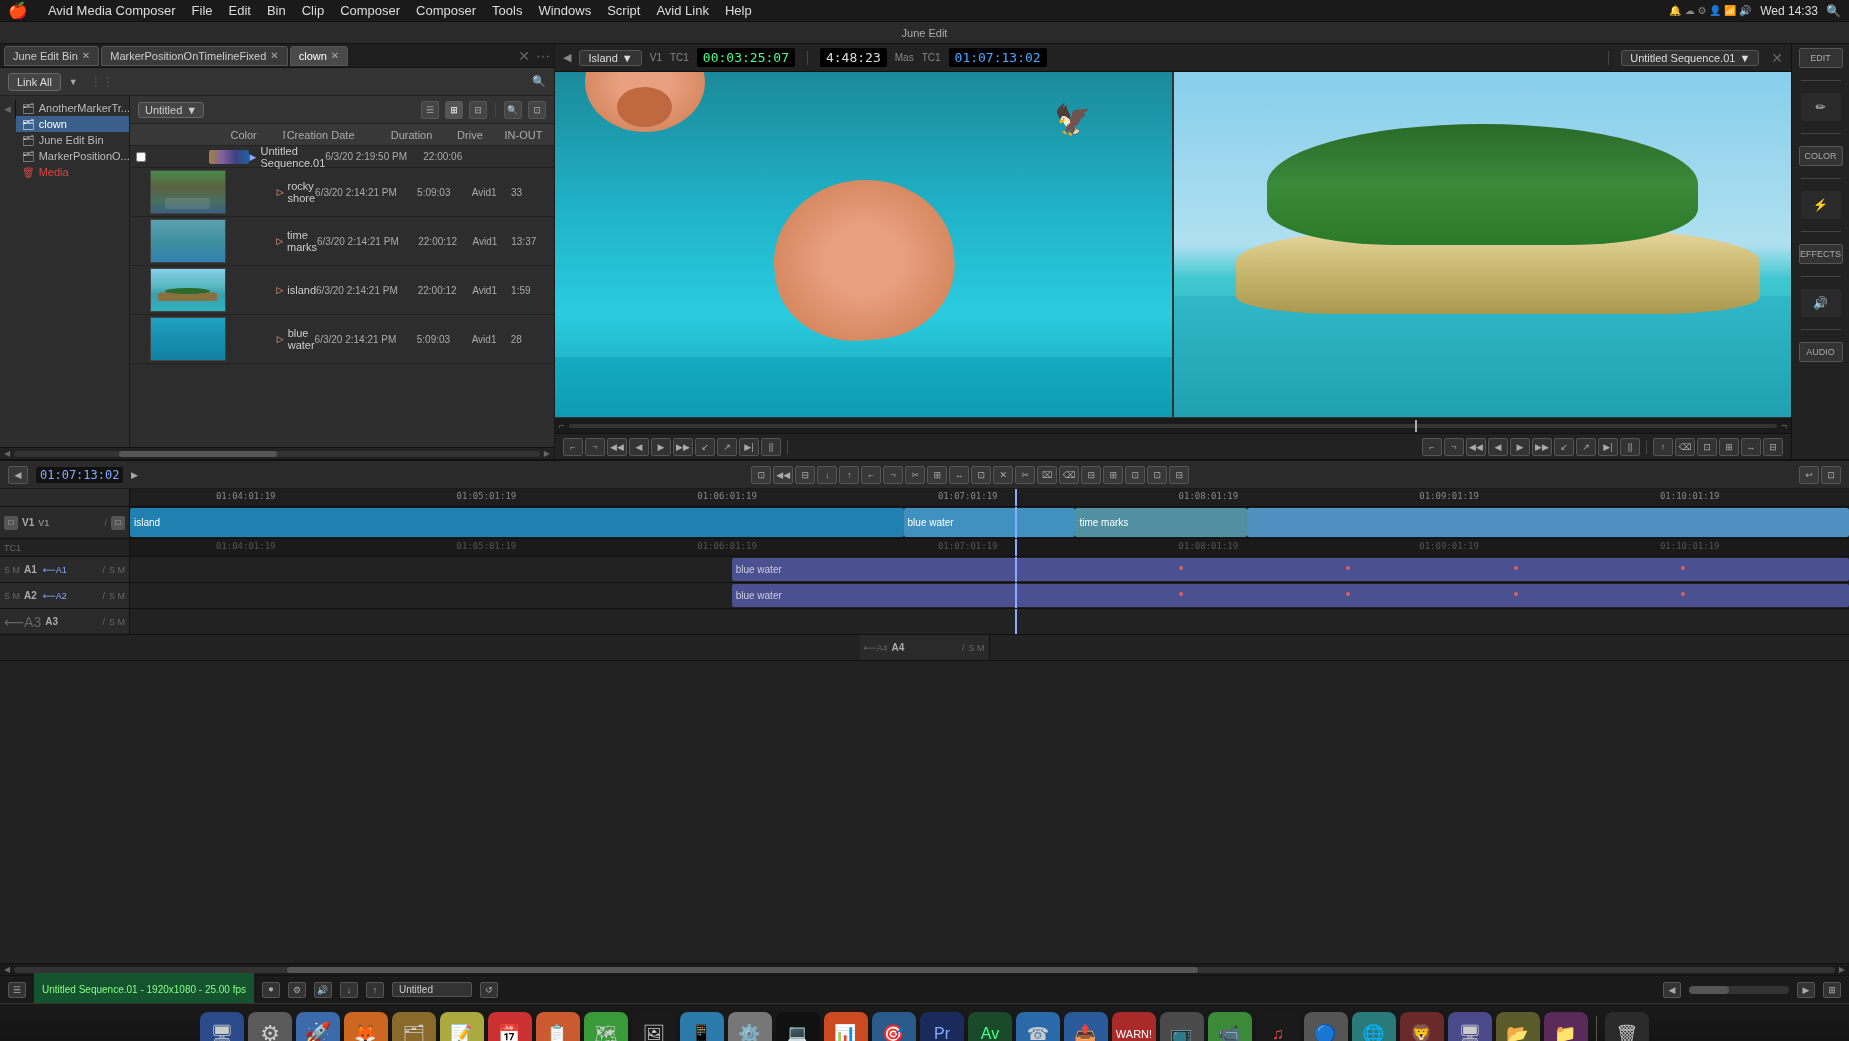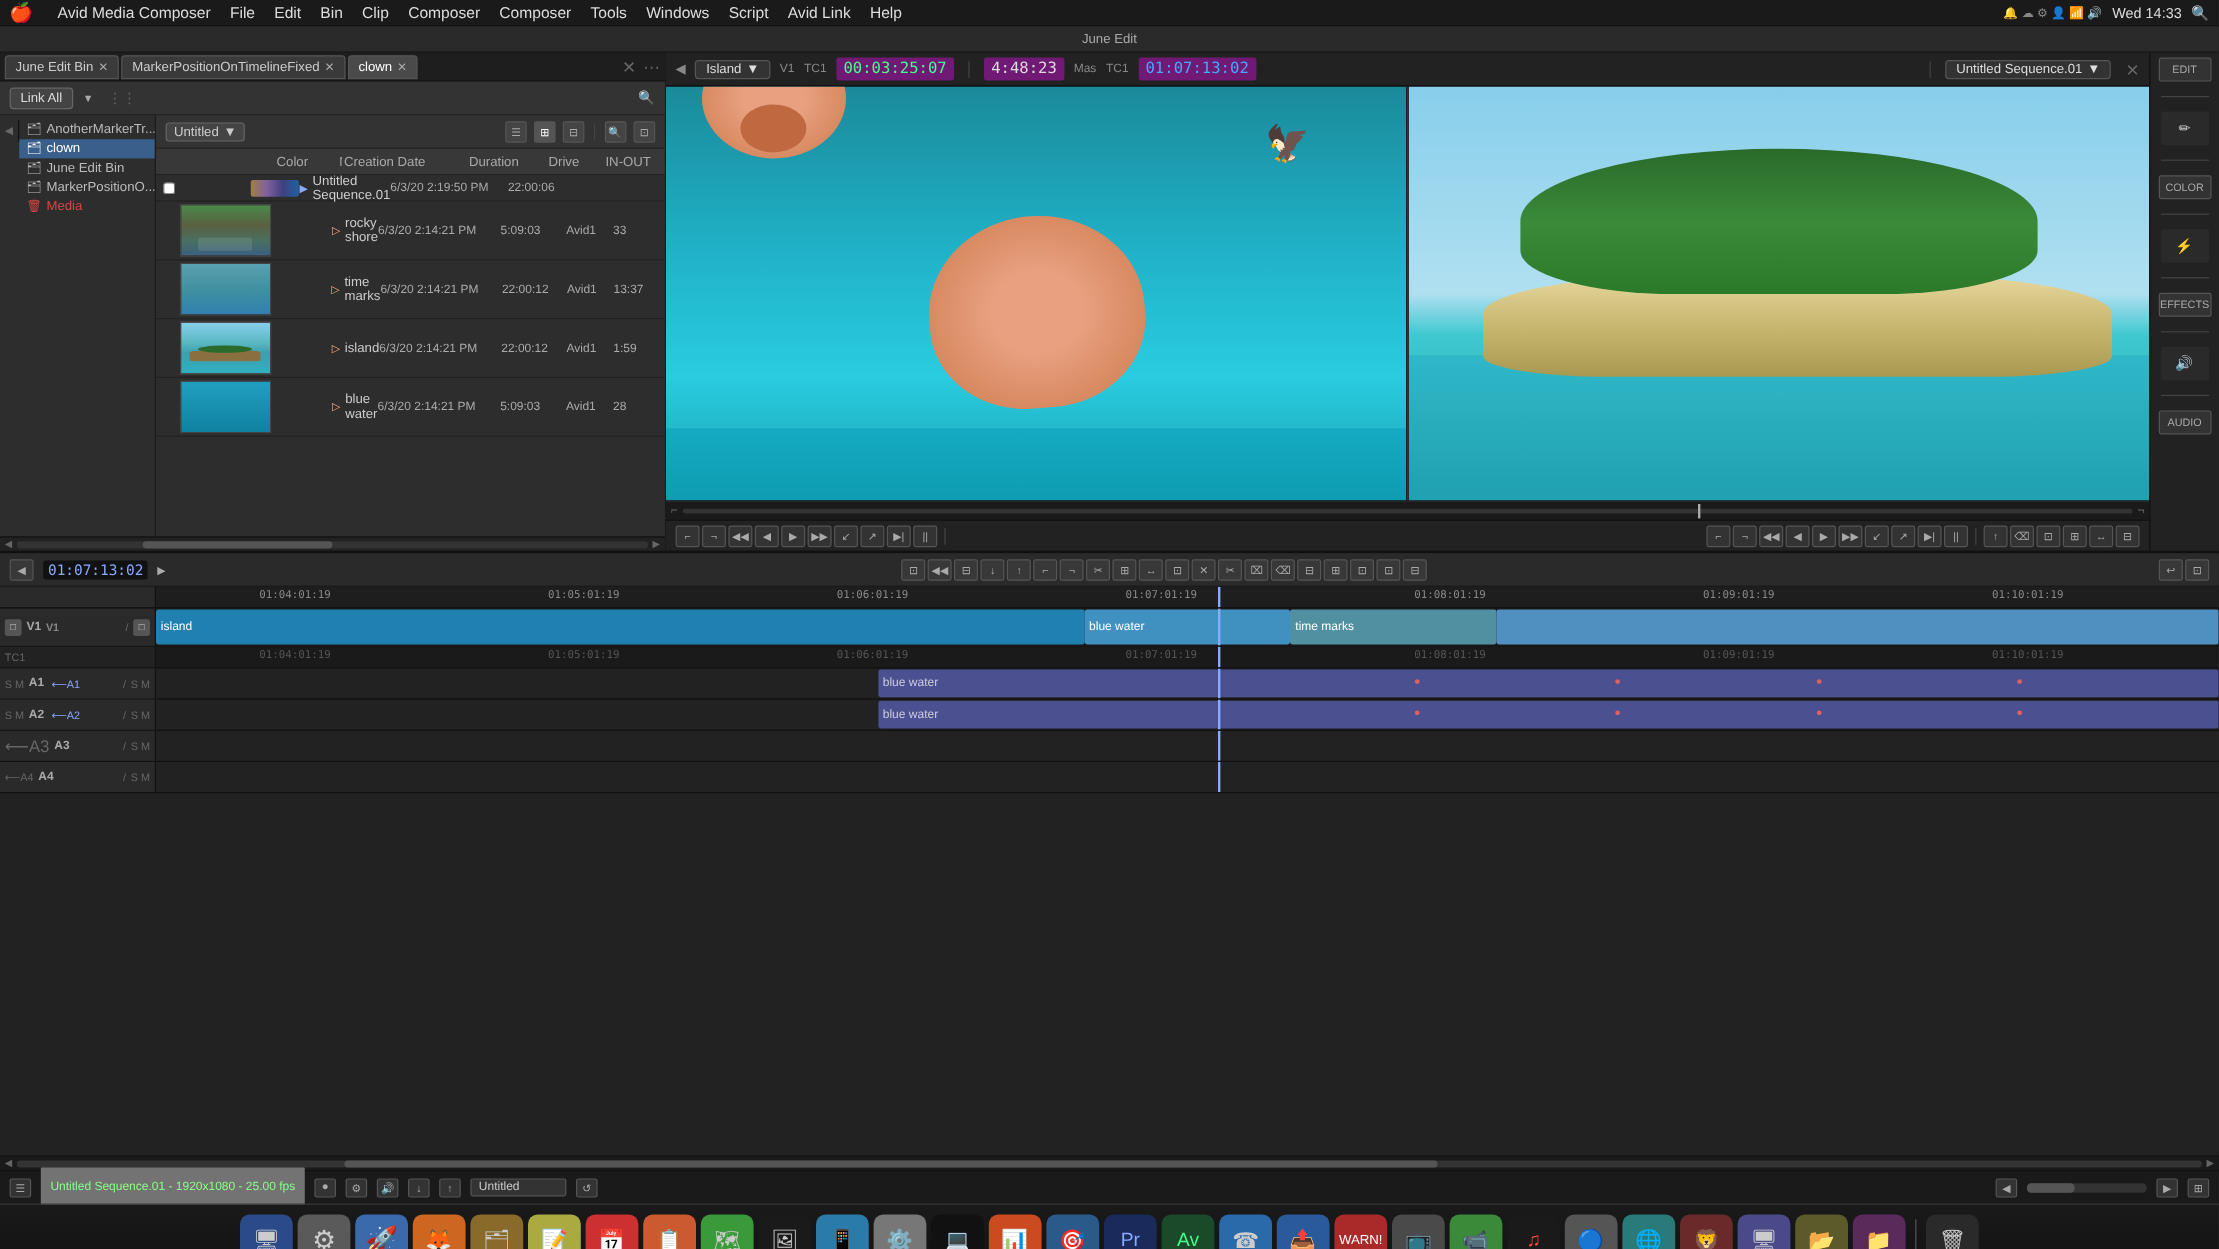--- a/index.html
+++ b/index.html
@@ -277,21 +277,21 @@
       font-size: 11px;
       cursor: pointer;
       display: flex;
       align-items: center;
       gap: 4px;
     }
     .tc-display {
       font-family: monospace;
       font-size: 13px;
       color: #4af;
-      background: #701a75;
+      background: #000000;
       padding: 2px 6px;
       border-radius: 2px;
     }
     .tc-green { color: #4f8; }
     .tc-white { color: #ddd; }
     .tc-label { font-size: 10px; color: #888; }
 
     
     #dual-viewer {
       flex: 1;
@@ -617,21 +617,21 @@
     #status-bar {
       height: 28px;
       background: #1a1a1a;
       display: flex;
       align-items: center;
       padding: 0 8px;
       gap: 8px;
       border-top: 1px solid #111;
     }
     .status-seq-info {
-      background: #737373;
+      background: #14532d;
       padding: 12px 8px;
       border-radius: 2px;
       font-size: 10px;
       color: #8f8;
     }
     .status-btn {
       width: 18px;
       height: 16px;
       background: #333;
       border: 1px solid #555;
@@ -1195,21 +1195,21 @@
           <span style="font-size:14px; color:#666;">⟵A3</span>
           <span class="track-label">A3</span>
           <span style="font-size:9px; color:#666; cursor:pointer; margin-left:auto;">/</span>
           <span style="font-size:9px; color:#666;">S M</span>
         </div>
         <div class="track-content">
           <div class="tl-playhead" style="left:51.5%;"></div>
         </div>
       </div>
 
-      <div class="track-row" style="height:26px;">
+      <div class="track-row" style="height:26px;flex-direction:column;">
         <div class="track-header">
           <span style="font-size:9px; color:#666;">⟵A4</span>
           <span class="track-label">A4</span>
           <span style="font-size:9px; color:#666; cursor:pointer; margin-left:auto;">/</span>
           <span style="font-size:9px; color:#666;">S M</span>
         </div>
         <div class="track-content">
           <div class="tl-playhead" style="left:51.5%;"></div>
         </div>
       </div>

